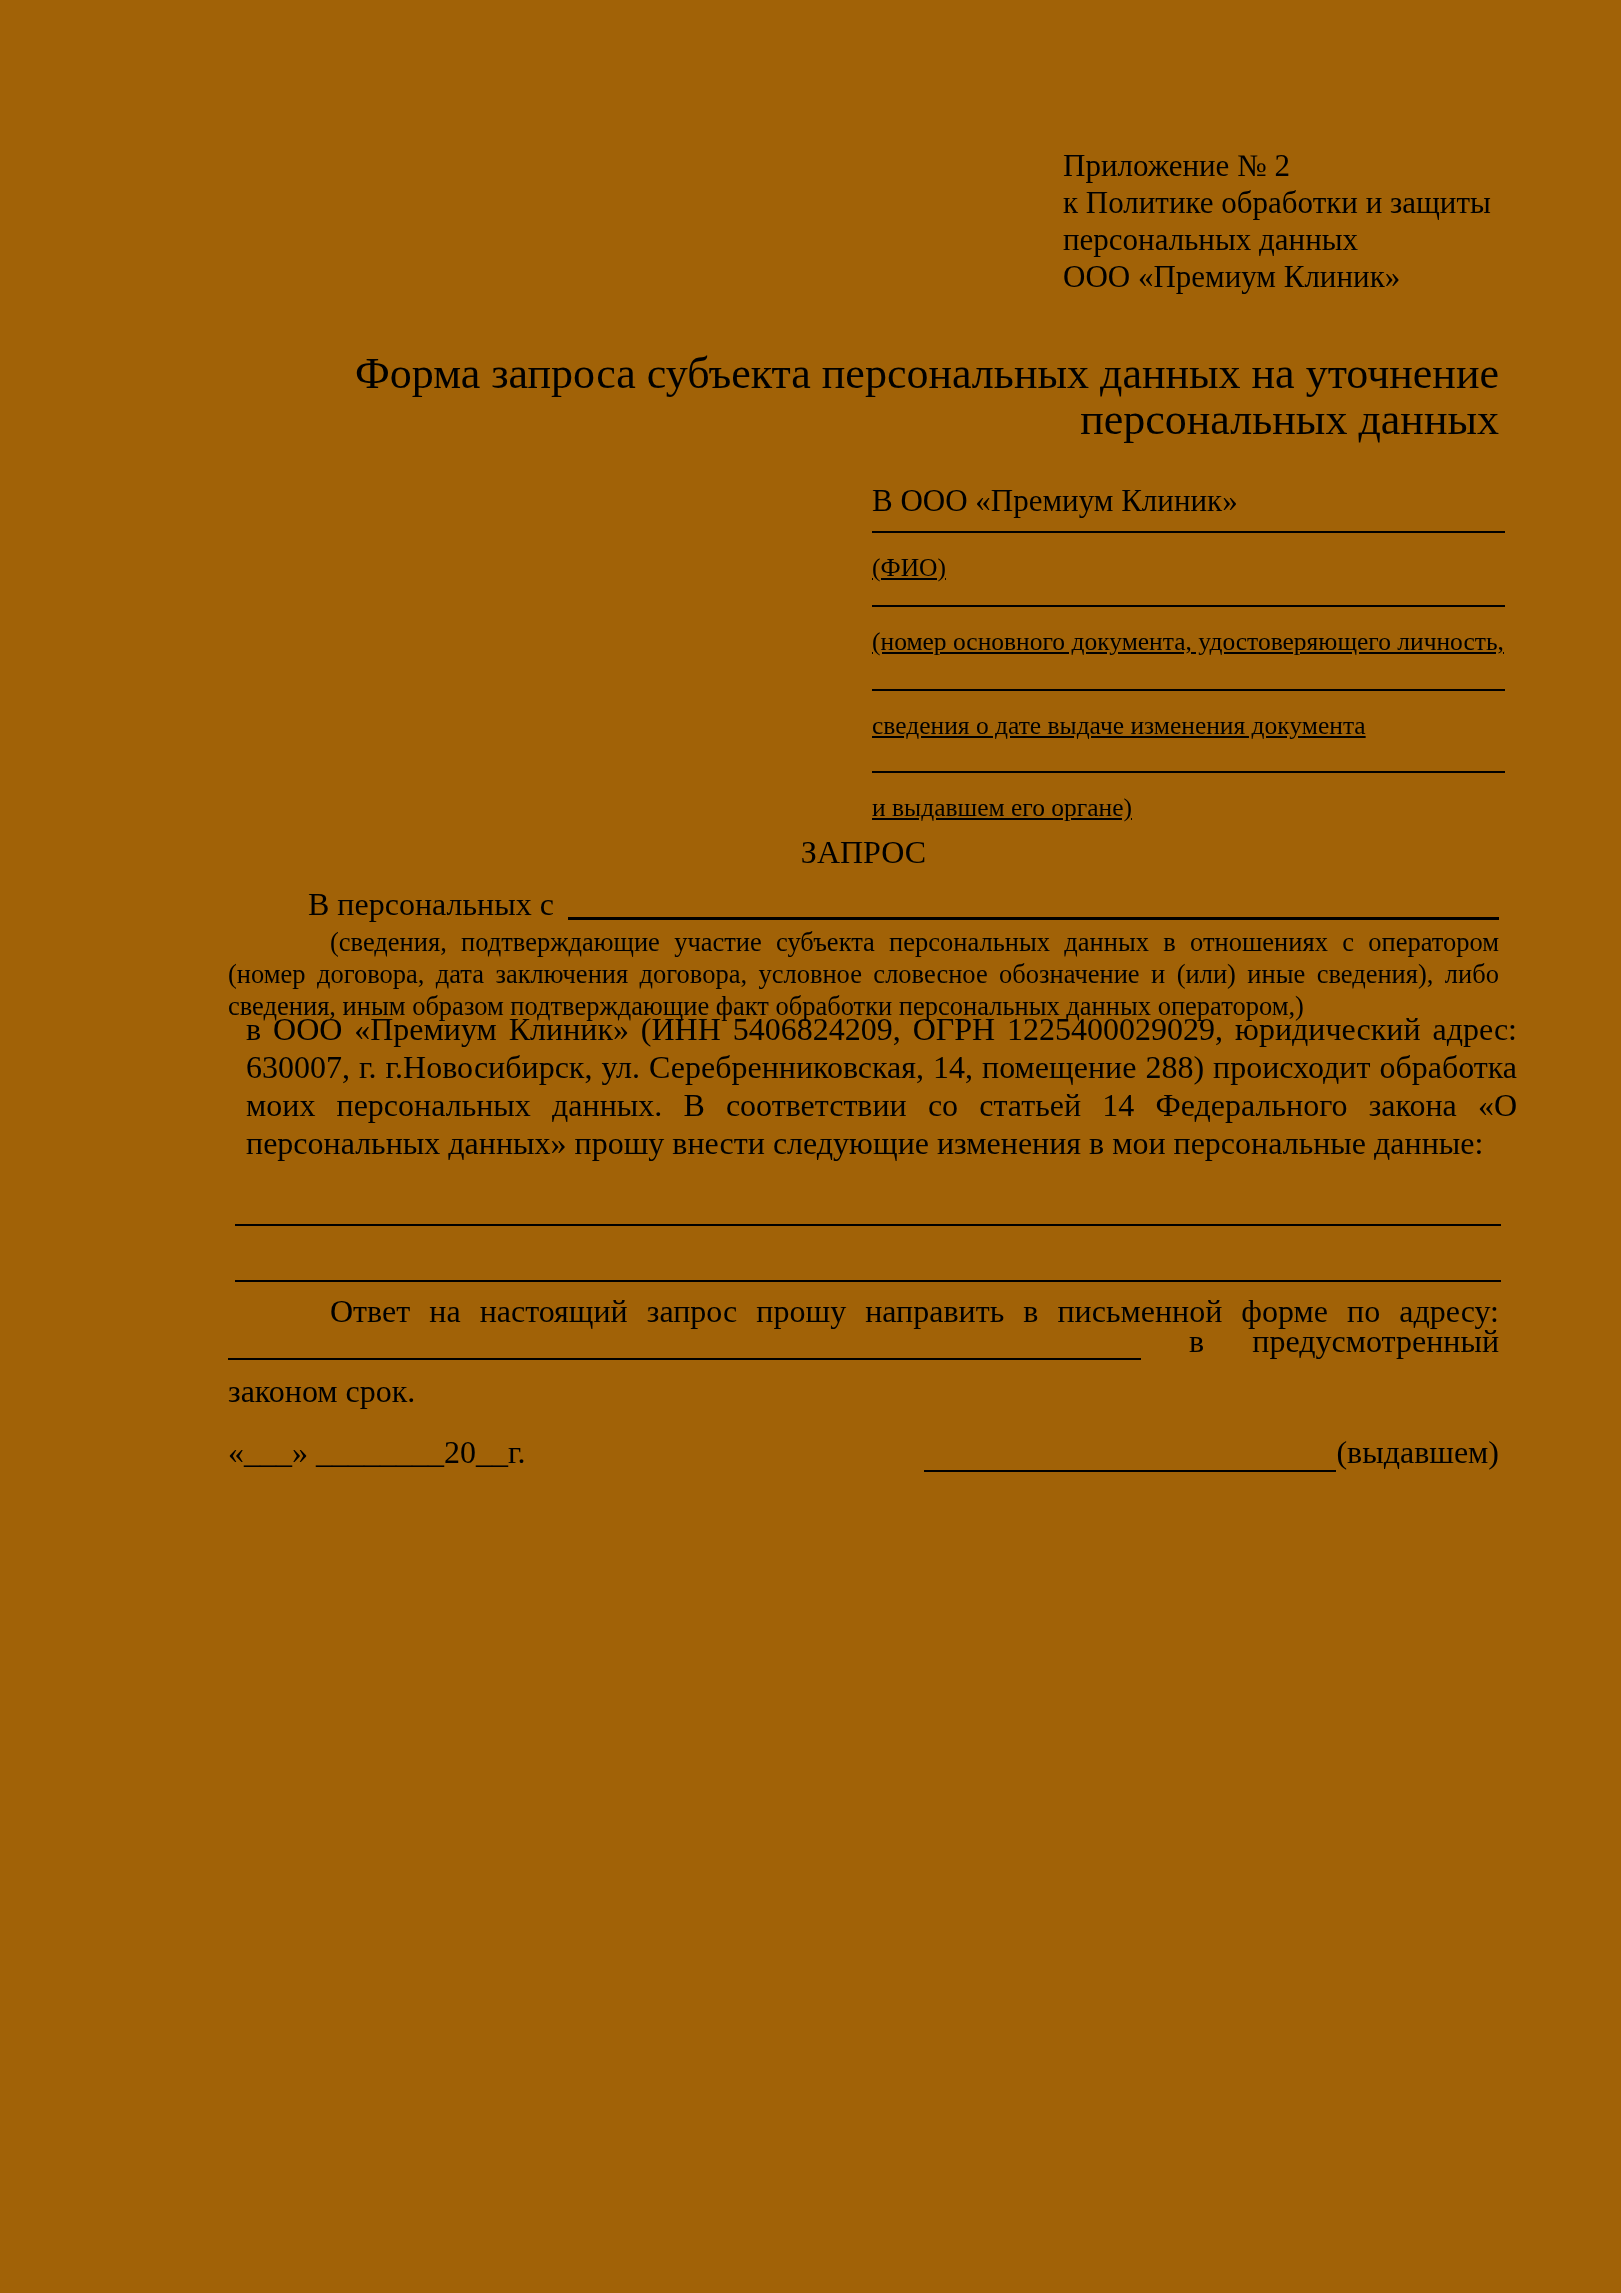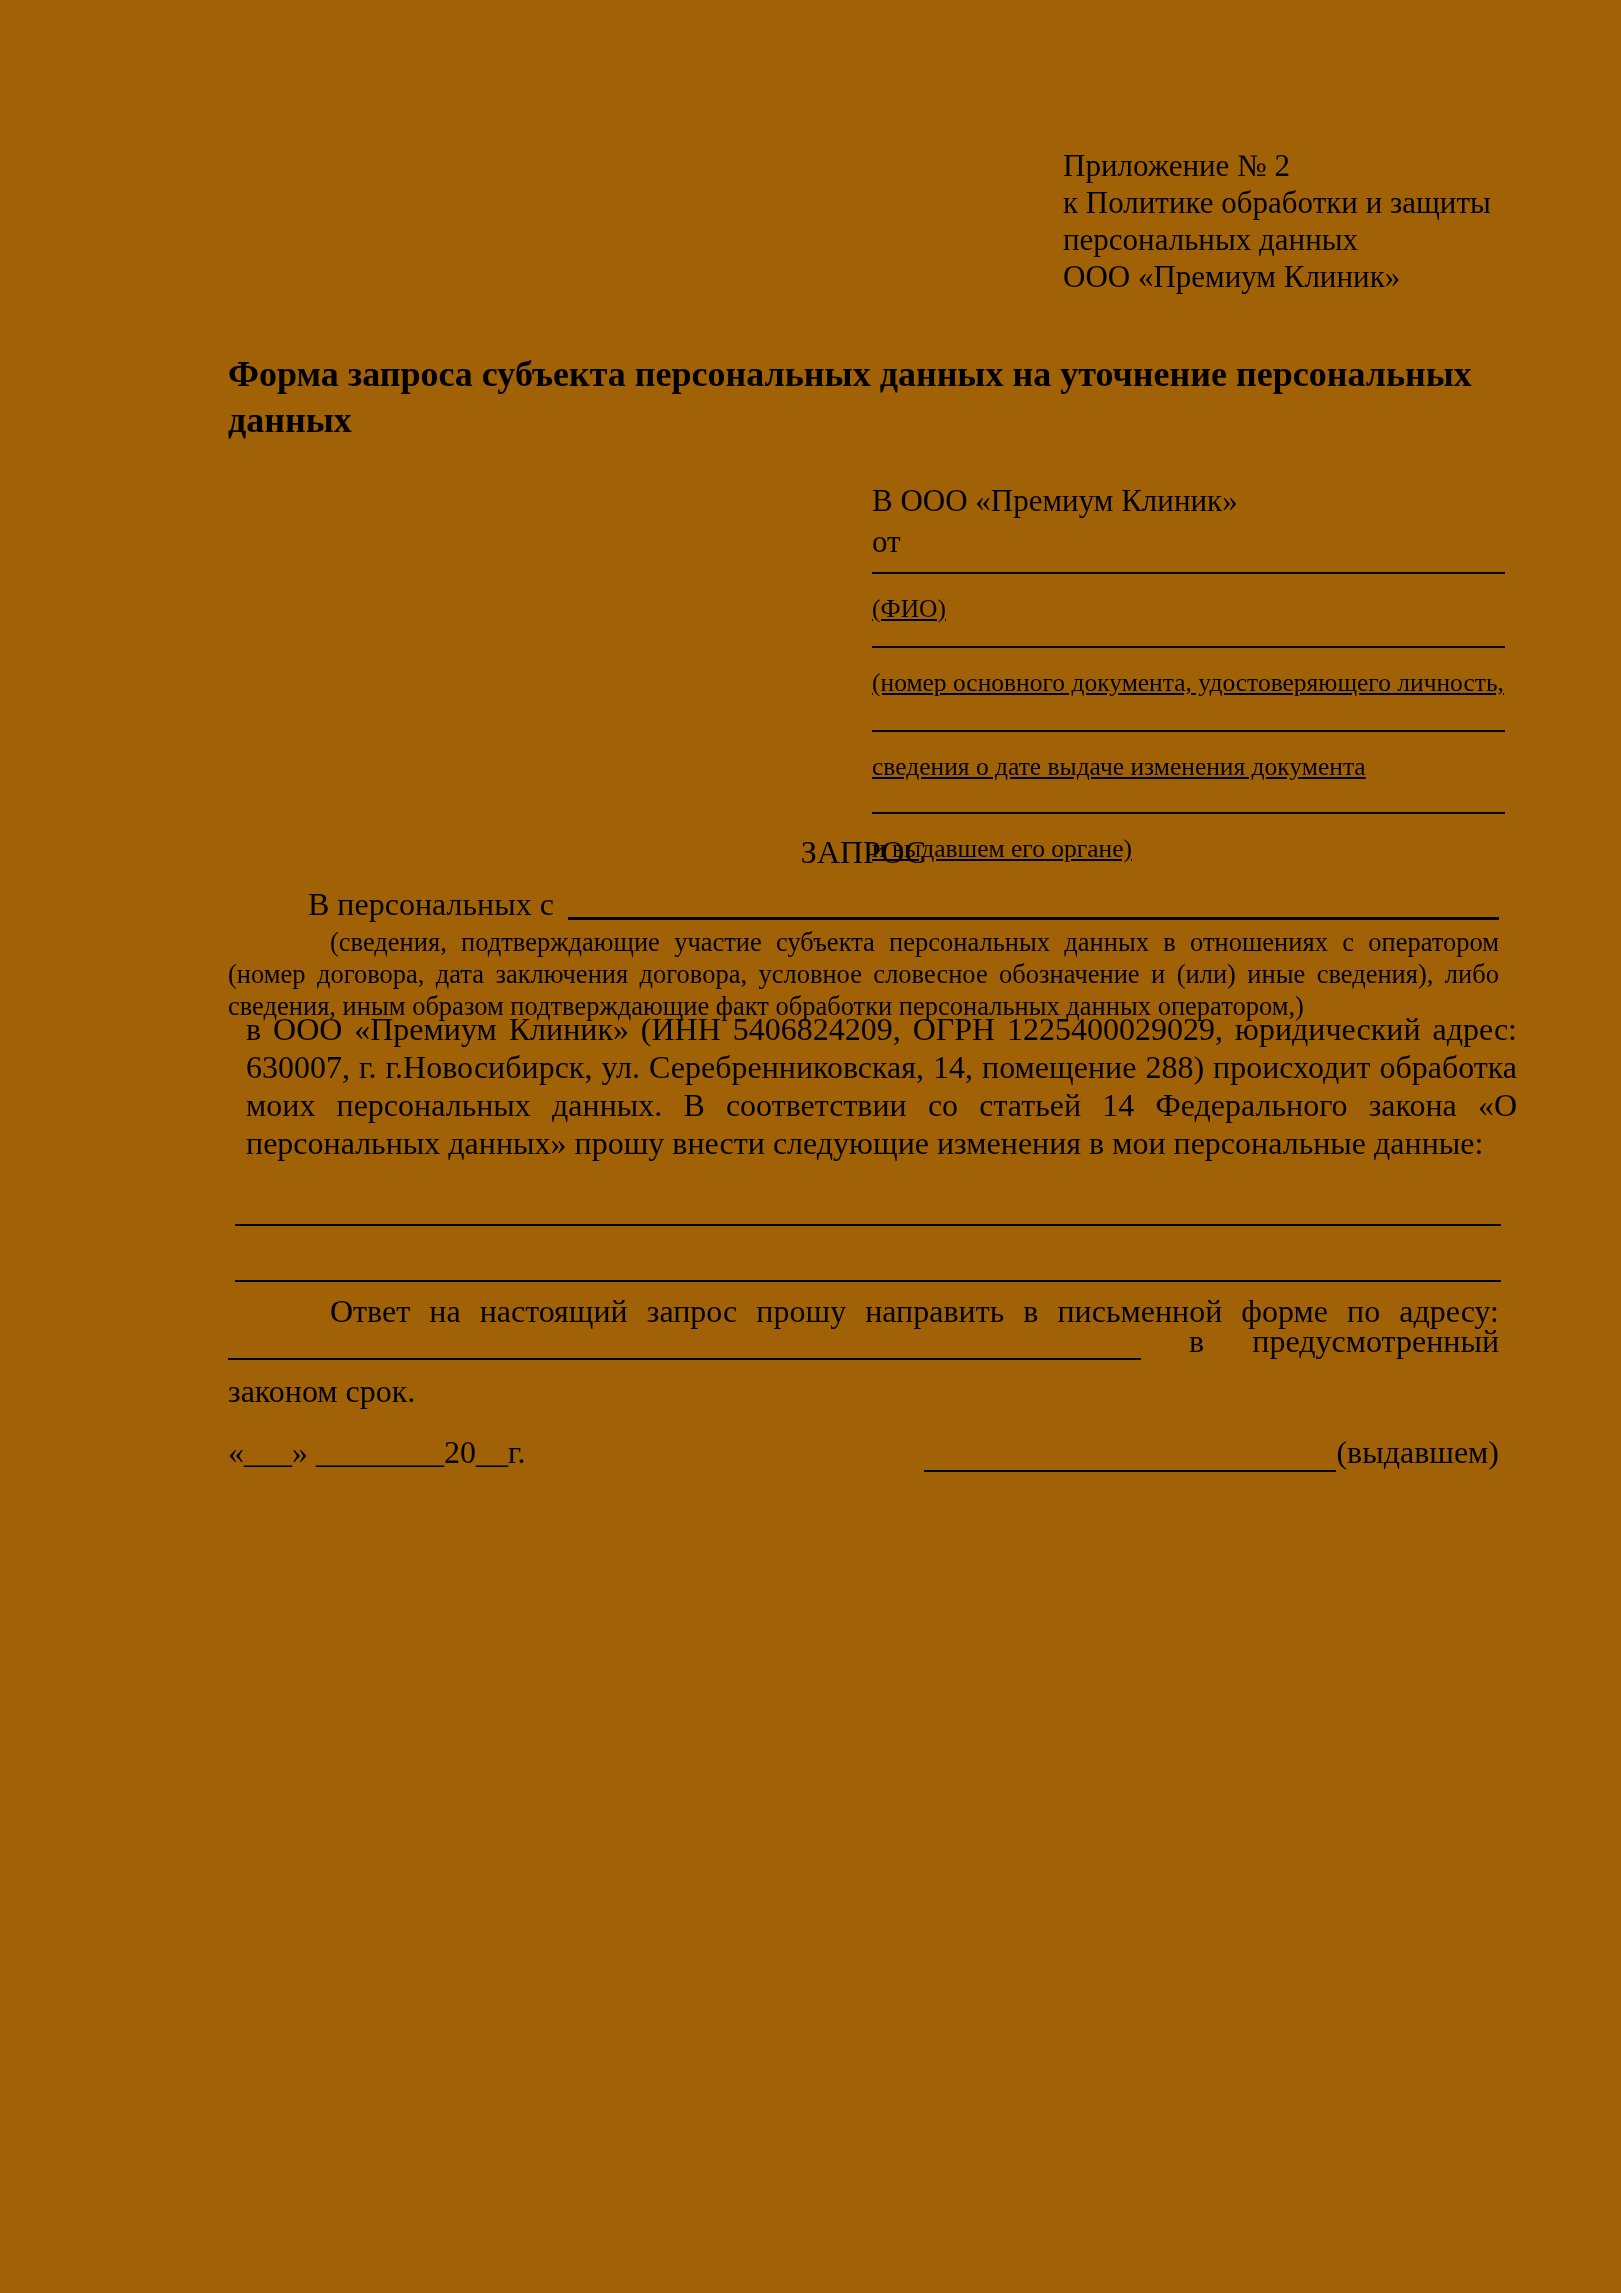--- a/index.html
+++ b/index.html
@@ -13,22 +13,22 @@
     overflow:hidden;
   }
   
   .annex {
     position:absolute; left:1063px; top:147px;
     font-size:31px; line-height:37px;
   }
   
   .doc-title {
     position:absolute; left:228px; top:351px; width:1271px;
-    text-align:left; font-weight:bold;
-    font-size:36px; line-height:46px;
+    text-align:right; font-weight:normal;
+    font-size:44px; line-height:46px;
   }
   
   .addressee {
     position:absolute; left:872px; top:480px; width:633px;
     font-size:31px;
   }
   .addr-recipient { line-height:41px; }
   .addr-from { line-height:41px; }
   .field-line { border-bottom:2.9px solid #000; }
   .fl-1 { height:9.8px; }
@@ -105,21 +105,20 @@
     <div>Приложение № 2</div>
     <div>к Политике обработки и защиты</div>
     <div>персональных данных</div>
     <div>ООО «Премиум Клиник»</div>
   </div>
 
   <div class="doc-title">Форма запроса субъекта персональных данных на уточнение персональных данных</div>
 
   <div class="addressee">
     <div class="addr-recipient">В ООО «Премиум Клиник»</div>
-    <div class="addr-from">от</div>
 
     <div class="field-line fl-1"></div>
     <div class="field-caption">(ФИО)</div>
 
     <div class="field-line fl-2"></div>
     <div class="field-caption">(номер основного документа, удостоверяющего личность,</div>
 
     <div class="field-line fl-3"></div>
     <div class="field-caption">сведения о дате выдаче изменения документа</div>
 

